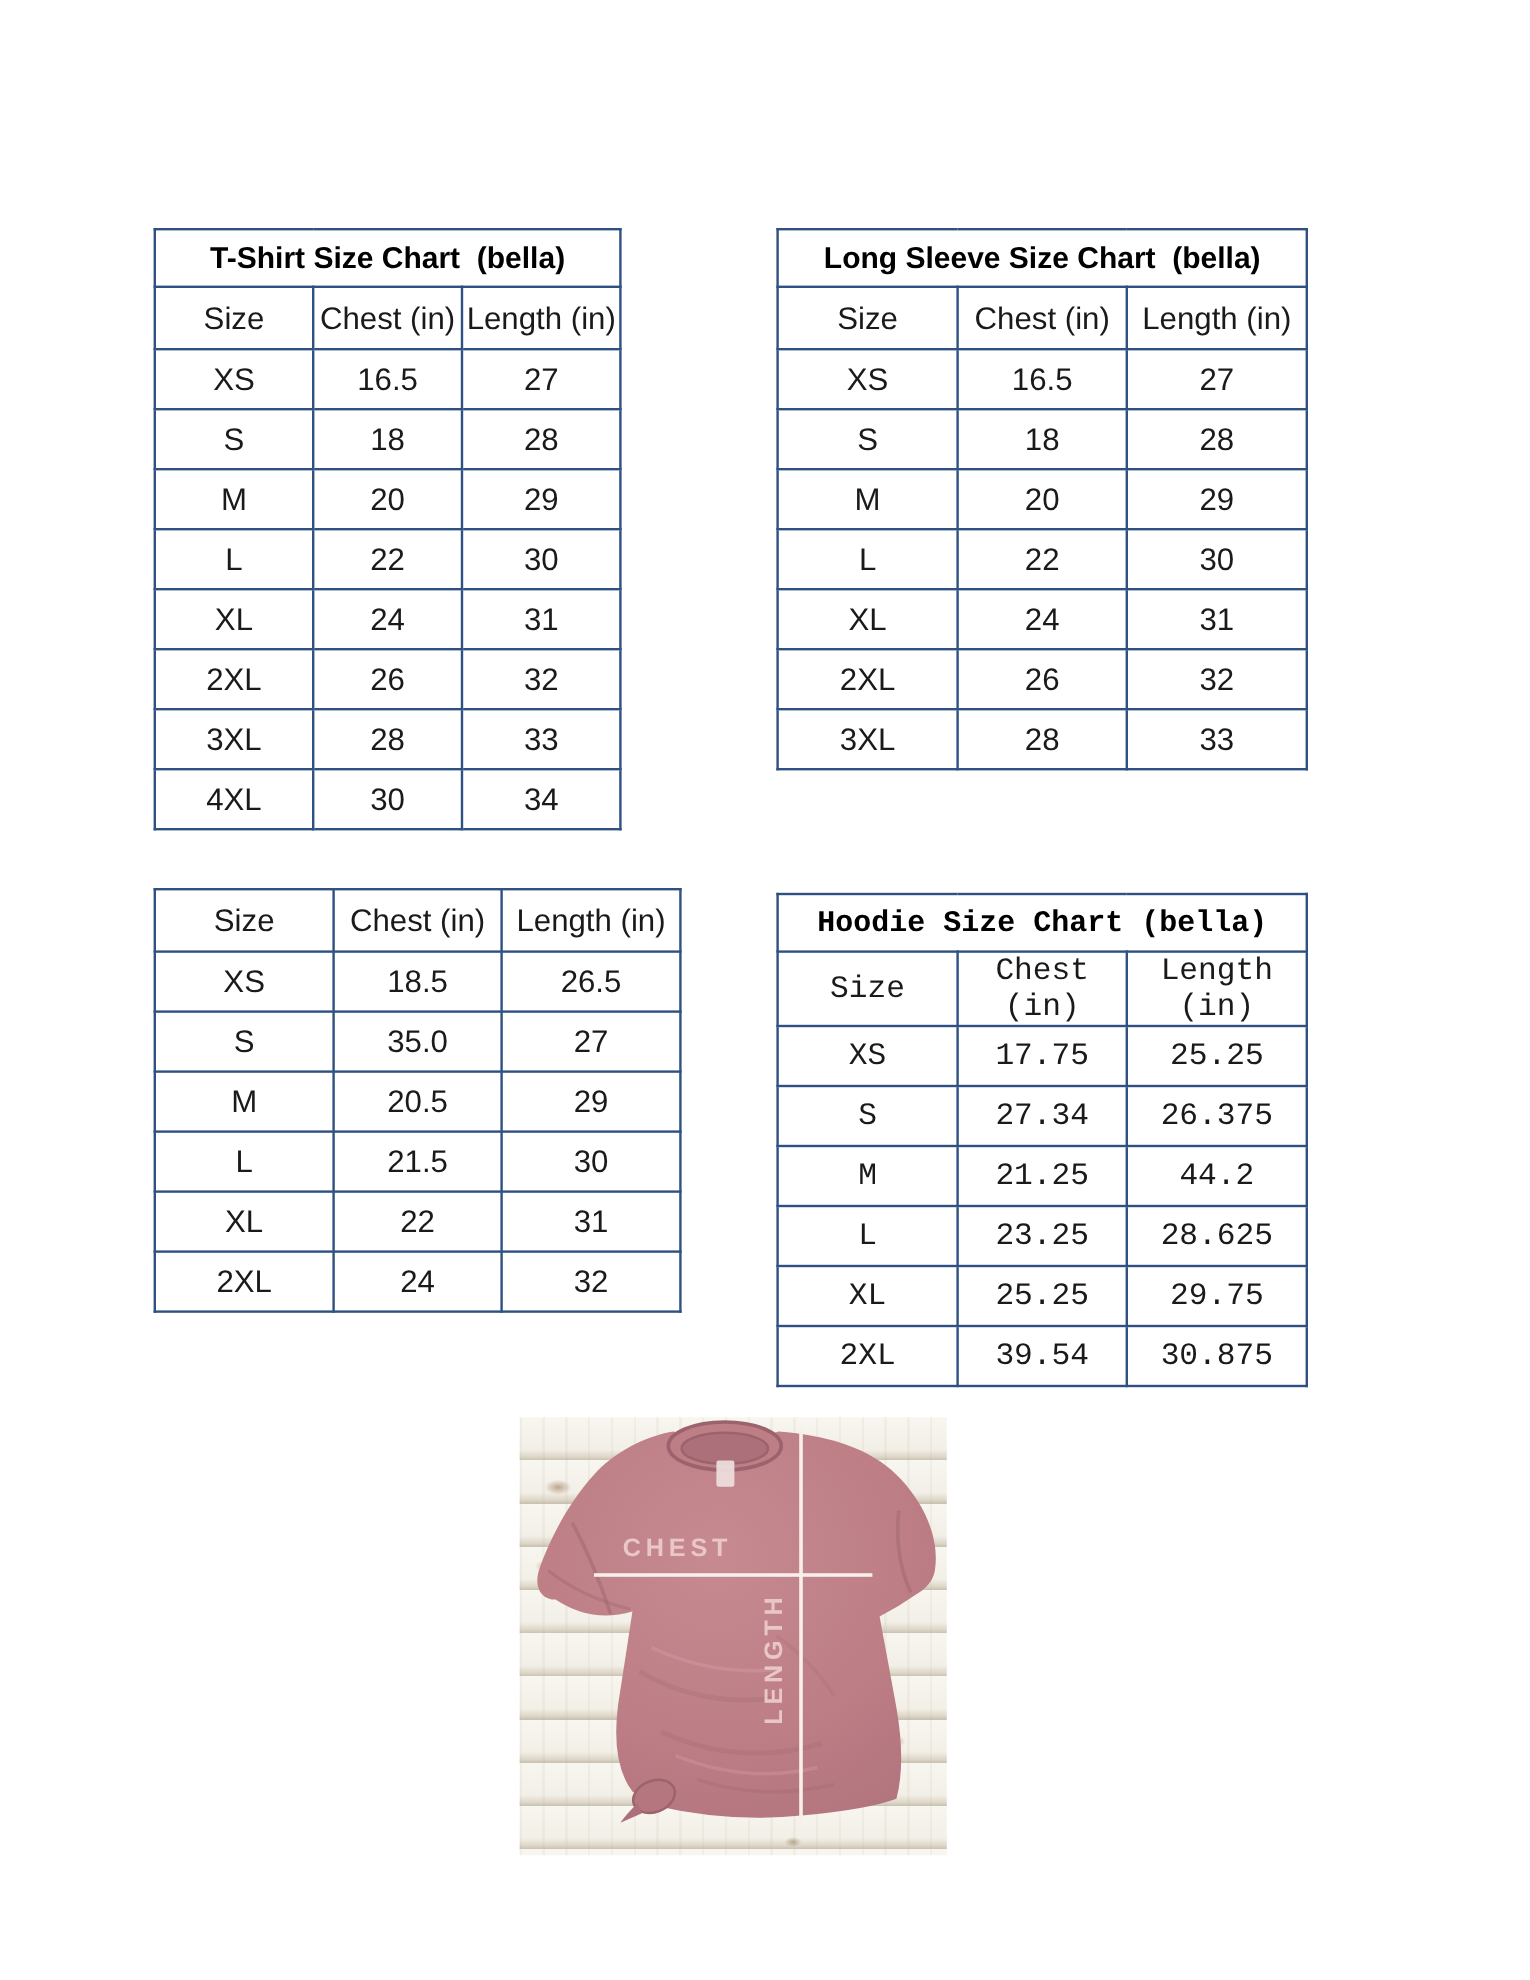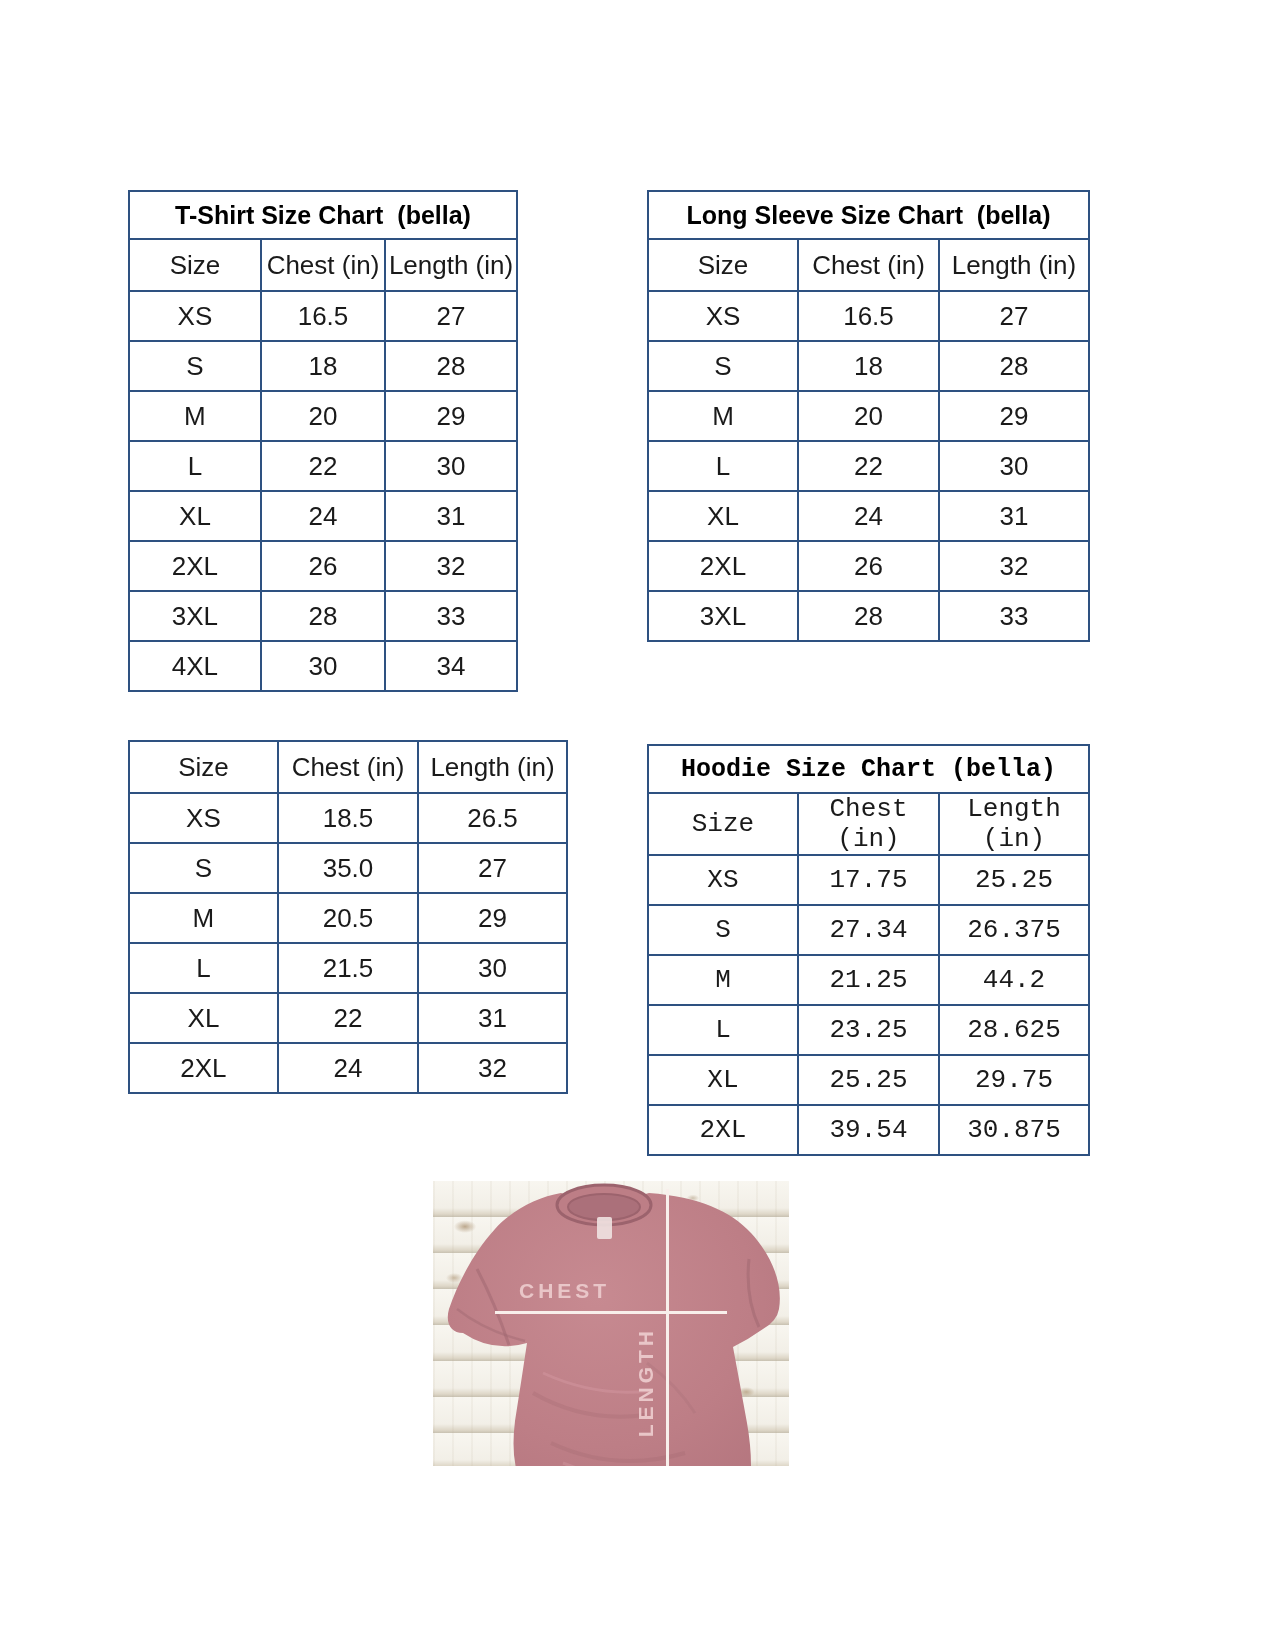--- a/index.html
+++ b/index.html
@@ -15,21 +15,21 @@
     color:#1a1a1a; font-size:26px; font-weight:400; padding:0;
   }
   table.size-table tr.title-row th {
     font-weight:700; font-size:25px; height:48px; color:#000; white-space:pre;
   }
   table.size-table tr.header-row th { height:52px; }
   table.size-table tbody td { height:50px; }
 
   
   .photo {
-    position:absolute; left:433px; top:1181px; width:356px; height:285px; overflow:hidden;
+    position:absolute; left:433px; top:1181px; width:356px; height:365px; overflow:hidden;
     background-image:
       radial-gradient(16px 9px at 9% 16%, rgba(150,118,78,.6), transparent 70%),
       radial-gradient(12px 7px at 6% 34%, rgba(150,118,78,.45), transparent 70%),
       radial-gradient(12px 7px at 88% 74%, rgba(155,125,85,.5), transparent 70%),
       radial-gradient(10px 6px at 64% 97%, rgba(140,110,75,.5), transparent 70%),
       radial-gradient(9px 5px at 73% 6%, rgba(150,120,85,.4), transparent 70%),
       repeating-linear-gradient(90deg, rgba(180,168,145,.10) 0 2px, rgba(255,255,255,0) 2px 19px),
       repeating-linear-gradient(to bottom, #f8f6f0 0px, #f2efe7 27px, #ded7c8 33px, #c8c1b1 36px);
   }
   .photo svg { position:absolute; left:0; top:0; }

